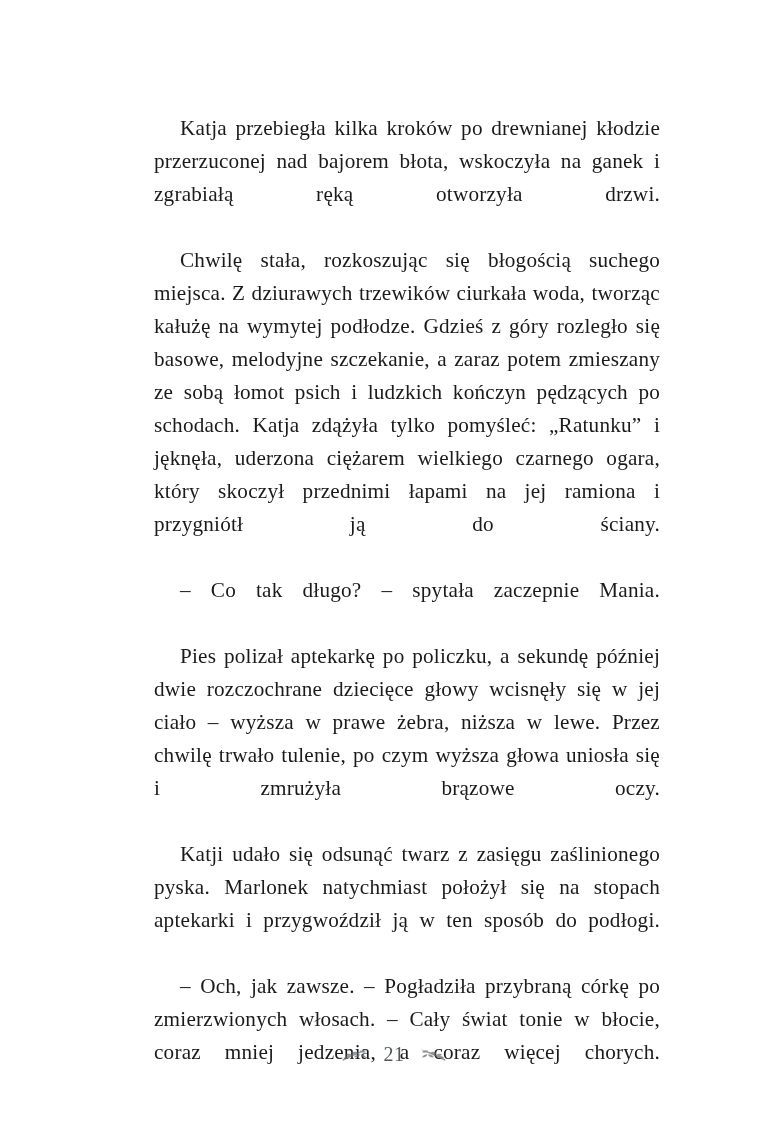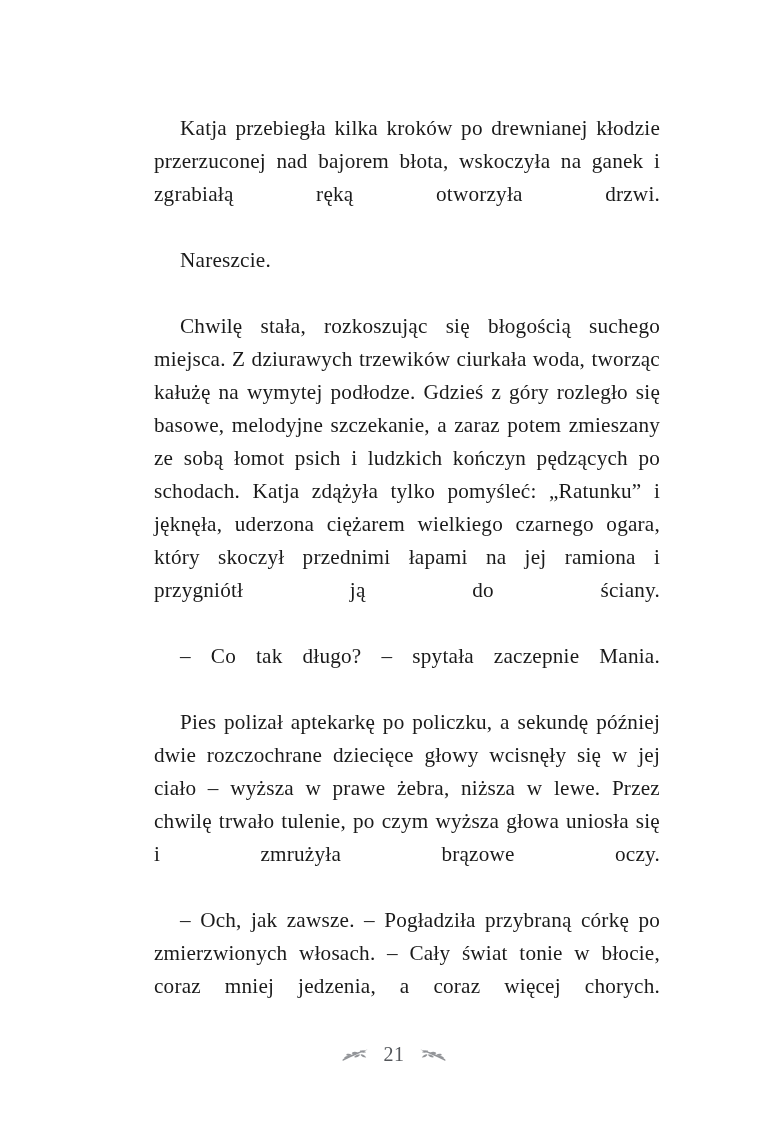--- a/index.html
+++ b/index.html
@@ -74,24 +74,24 @@
   }
   .ornament svg { display: block; }
 </style>
 </head>
 <body>
 
 <div class="page">
 
   <div class="text-block">
     <p class="para">Katja przebiegła kilka kroków po drewnianej kłodzie przerzuconej nad bajorem błota, wskoczyła na ganek i zgrabiałą ręką otworzyła drzwi.</p>
-    <p class="para">Nareszcie.</p>
     <p class="para">Chwilę stała, rozkoszując się błogością suchego miejsca. Z dziurawych trzewików ciurkała woda, tworząc kałużę na wymytej podłodze. Gdzieś z góry rozległo się basowe, melodyjne szczekanie, a zaraz potem zmieszany ze sobą łomot psich i ludzkich kończyn pędzących po schodach. Katja zdążyła tylko pomyśleć: „Ratunku” i jęknęła, uderzona ciężarem wielkiego czarnego ogara, który skoczył przednimi łapami na jej ramiona i przygniótł ją do ściany.</p>
     <p class="para">– Co tak długo? – spytała zaczepnie Mania.</p>
     <p class="para">Pies polizał aptekarkę po policzku, a sekundę później dwie rozczochrane dziecięce głowy wcisnęły się w jej ciało – wyższa w prawe żebra, niższa w lewe. Przez chwilę trwało tulenie, po czym wyższa głowa uniosła się i zmrużyła brązowe oczy.</p>
+    <p class="para">Katji udało się odsunąć twarz z zasięgu zaślinionego pyska. Marlonek natychmiast położył się na stopach aptekarki i przygwoździł ją w ten sposób do podłogi.</p>
     <p class="para">– Och, jak zawsze. – Pogładziła przybraną córkę po zmierzwionych włosach. – Cały świat tonie w błocie, coraz mniej jedzenia, a coraz więcej chorych.</p>
 
   </div>
 
   <div class="folio">
     <span class="ornament left">
       <svg viewBox="0 0 30 22" width="30" height="22" aria-hidden="true">
         <g fill="#6a6d72">
           <path d="M3.2 13.4c1.6-1.2 3.4-1.6 5.1-1.1-1.1 1.5-2.6 2.3-4.4 2.3-0.4 0-0.6-0.5-0.7-1.2z"></path>
           <path d="M5.6 10.1c1.9-0.6 3.7-0.3 5.1 0.8-1.6 1.1-3.3 1.3-5 0.6-0.4-0.2-0.4-0.8-0.1-1.4z"></path>

